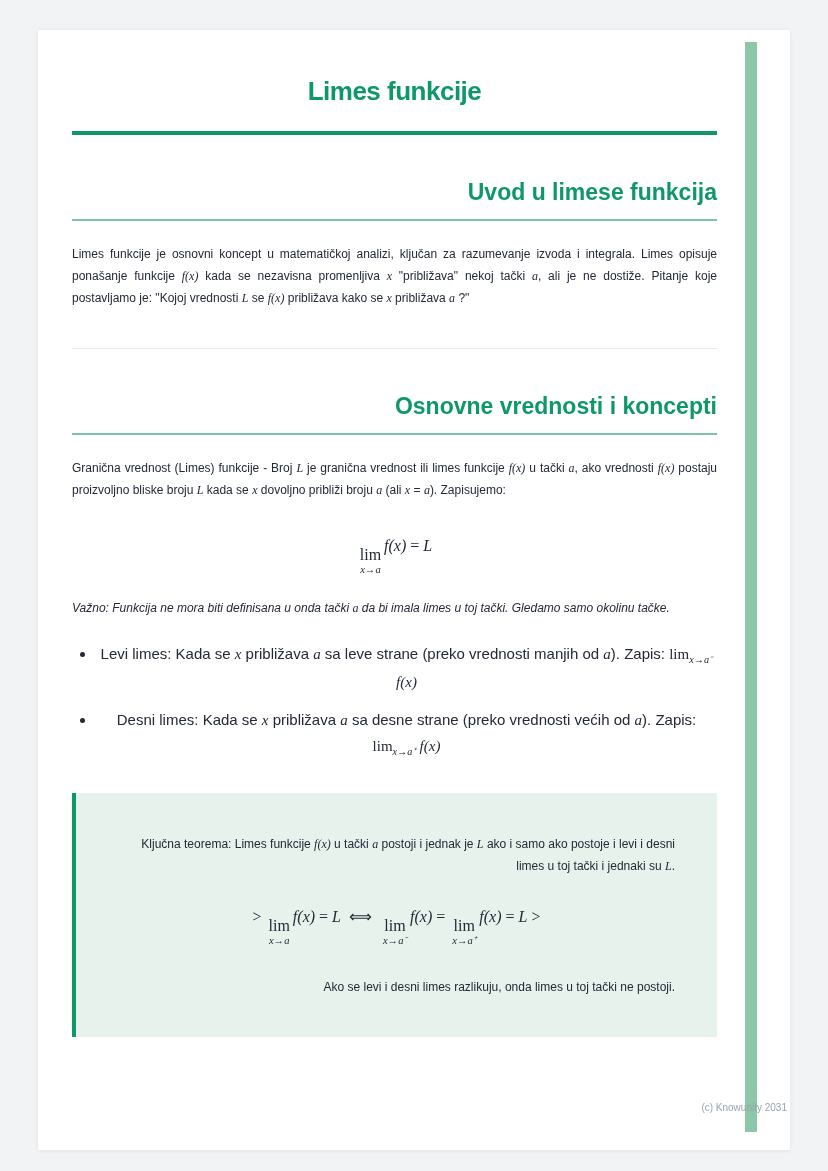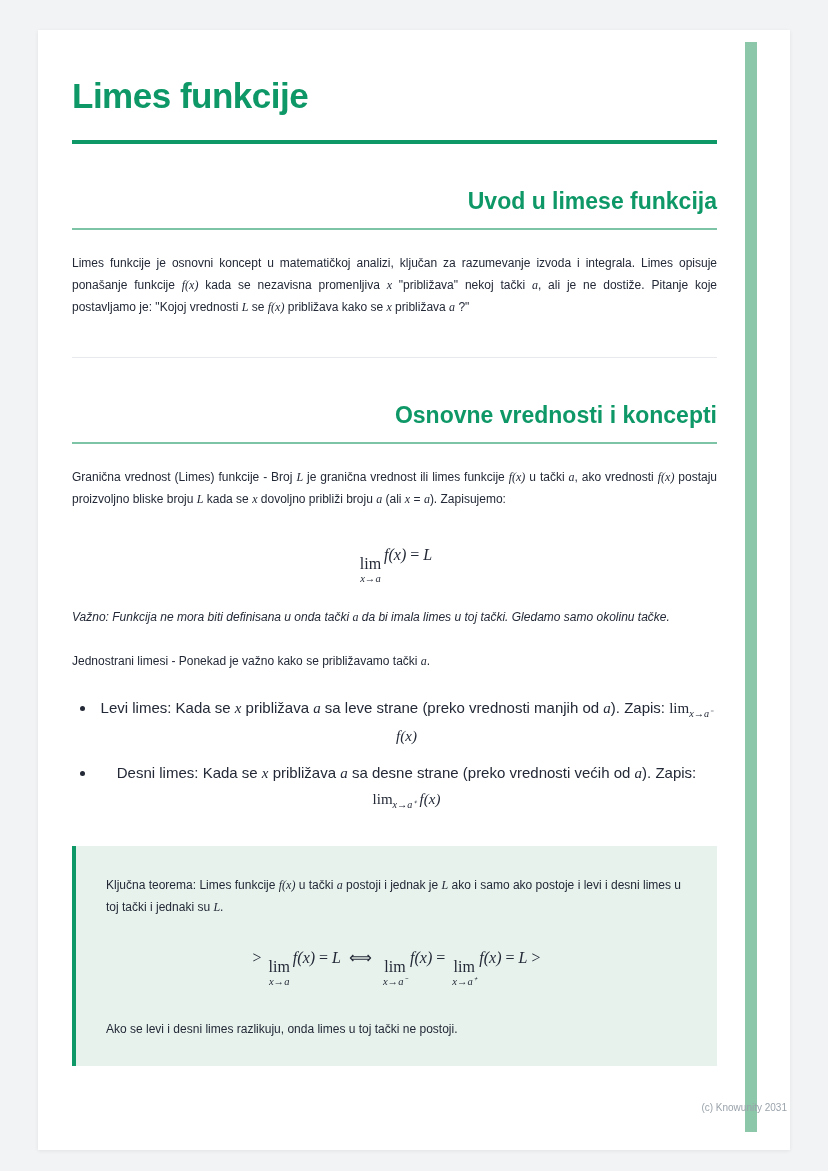--- a/index.html
+++ b/index.html
@@ -26,22 +26,23 @@
     position:absolute;left:38px;top:30px;width:752px;height:1120px;
     background:var(--page-bg);
     box-shadow:0 1px 4px rgba(0,0,0,.07);
   }
   .stripe{
     position:absolute;left:707px;top:12px;width:12px;height:1090px;
     background:var(--stripe-green);
   }
   .content{position:relative;padding:46px 73px 0 34px;}
   h1{
-    margin:0;font-size:35px;font-weight:700;color:var(--accent-green);
+    margin:0;font-size:26px;font-weight:700;color:var(--accent-green);
     letter-spacing:-0.5px;
+    text-align:center;
   }
   .title-rule{height:4px;background:var(--accent-green);margin-top:24px;}
   h2{
     font-size:23px;font-weight:700;color:var(--accent-green);
     margin:44px 0 0;padding-bottom:13px;
     border-bottom:2px solid var(--heading-rule-green);
     text-align:right;
   }
   .para{
     font-size:12px;line-height:1.85;margin:22px 0 0;text-align:justify;
@@ -51,21 +52,21 @@
     font-family:"Liberation Serif",serif;font-size:16px;text-align:center;
     margin:36px 0 0;
   }
   ul{margin:22px 0 0;padding-left:24px;}
   li{font-size:15px;line-height:1.75;margin-bottom:11px;text-align:center;}
   .callout{
     margin-top:32px;background:var(--callout-bg);
     border-left:4px solid var(--callout-border);
     padding:28px 30px 26px;
   }
-  .callout .para{margin:0;text-align:left;}
+  .callout .para{margin:12px;text-align:right;}
   .callout .formula{margin:30px 0 0;}
   .callout .closing{margin-top:30px;}
   .footer{
     position:absolute;top:1072px;right:3px;font-size:10px;
     color:var(--muted-text);
   }
   
   .seg-n{}
   .seg-b{font-weight:400;}
   .seg-i{font-style:italic;}
@@ -98,21 +99,20 @@
     <h2>Osnovne vrednosti i koncepti</h2>
     <p class="para"><span class="seg-b">Granična vrednost (Limes) funkcije</span><span class="seg-n"> - Broj </span><span class="seg-m">L</span><span class="seg-n"> je granična vrednost ili limes funkcije </span><span class="seg-m">f(x)</span><span class="seg-n"> u tački </span><span class="seg-m">a</span><span class="seg-n">, ako vrednosti </span><span class="seg-m">f(x)</span><span class="seg-n"> postaju proizvoljno bliske broju </span><span class="seg-m">L</span><span class="seg-n"> kada se </span><span class="seg-m">x</span><span class="seg-n"> dovoljno približi broju </span><span class="seg-m">a</span><span class="seg-n"> (ali </span><span class="seg-m">x</span><span class="seg-n"> = </span><span class="seg-m">a</span><span class="seg-n">). Zapisujemo:</span></p>
 
     <div class="formula"><span class="mlim">
           <span class="mlim-top">lim</span>
           <span class="mlim-under">x→a</span>
         </span><span class="seg-m">f(x)</span><span class="seg-mn"> = </span><span class="seg-m">L</span></div>
 
     <p class="para"><span class="seg-i">Važno: Funkcija ne mora biti definisana u onda tački </span><span class="seg-m">a</span><span class="seg-i"> da bi imala limes u toj tački. Gledamo samo okolinu tačke.</span></p>
 
-    <p class="para"><span class="seg-b">Jednostrani limesi</span><span class="seg-n"> - Ponekad je važno kako se približavamo tački </span><span class="seg-m">a</span><span class="seg-n">.</span></p>
 
     <ul>
       <li><span class="seg-b">Levi limes</span><span class="seg-n">: Kada se </span><span class="seg-m">x</span><span class="seg-n"> približava </span><span class="seg-m">a</span><span class="seg-n"> sa leve strane (preko vrednosti manjih od </span><span class="seg-m">a</span><span class="seg-n">). Zapis: </span><span class="seg-mn">lim</span><sub class="seg-sub">x→a⁻</sub><span class="seg-mn"> </span><span class="seg-m">f(x)</span></li>
       <li><span class="seg-b">Desni limes</span><span class="seg-n">: Kada se </span><span class="seg-m">x</span><span class="seg-n"> približava </span><span class="seg-m">a</span><span class="seg-n"> sa desne strane (preko vrednosti većih od </span><span class="seg-m">a</span><span class="seg-n">). Zapis: </span><span class="seg-mn">lim</span><sub class="seg-sub">x→a⁺</sub><span class="seg-mn"> </span><span class="seg-m">f(x)</span></li>
     </ul>
 
     <div class="callout">
       <p class="para"><span class="seg-b">Ključna teorema</span><span class="seg-n">: Limes funkcije </span><span class="seg-m">f(x)</span><span class="seg-n"> u tački </span><span class="seg-m">a</span><span class="seg-n"> postoji i jednak je </span><span class="seg-m">L</span><span class="seg-n"> </span><span class="seg-b">ako i samo ako</span><span class="seg-n"> postoje i levi i desni limes u toj tački i jednaki su </span><span class="seg-m">L</span><span class="seg-n">.</span></p>
       <div class="formula"><span class="seg-mn">&gt; </span><span class="mlim">
             <span class="mlim-top">lim</span>

